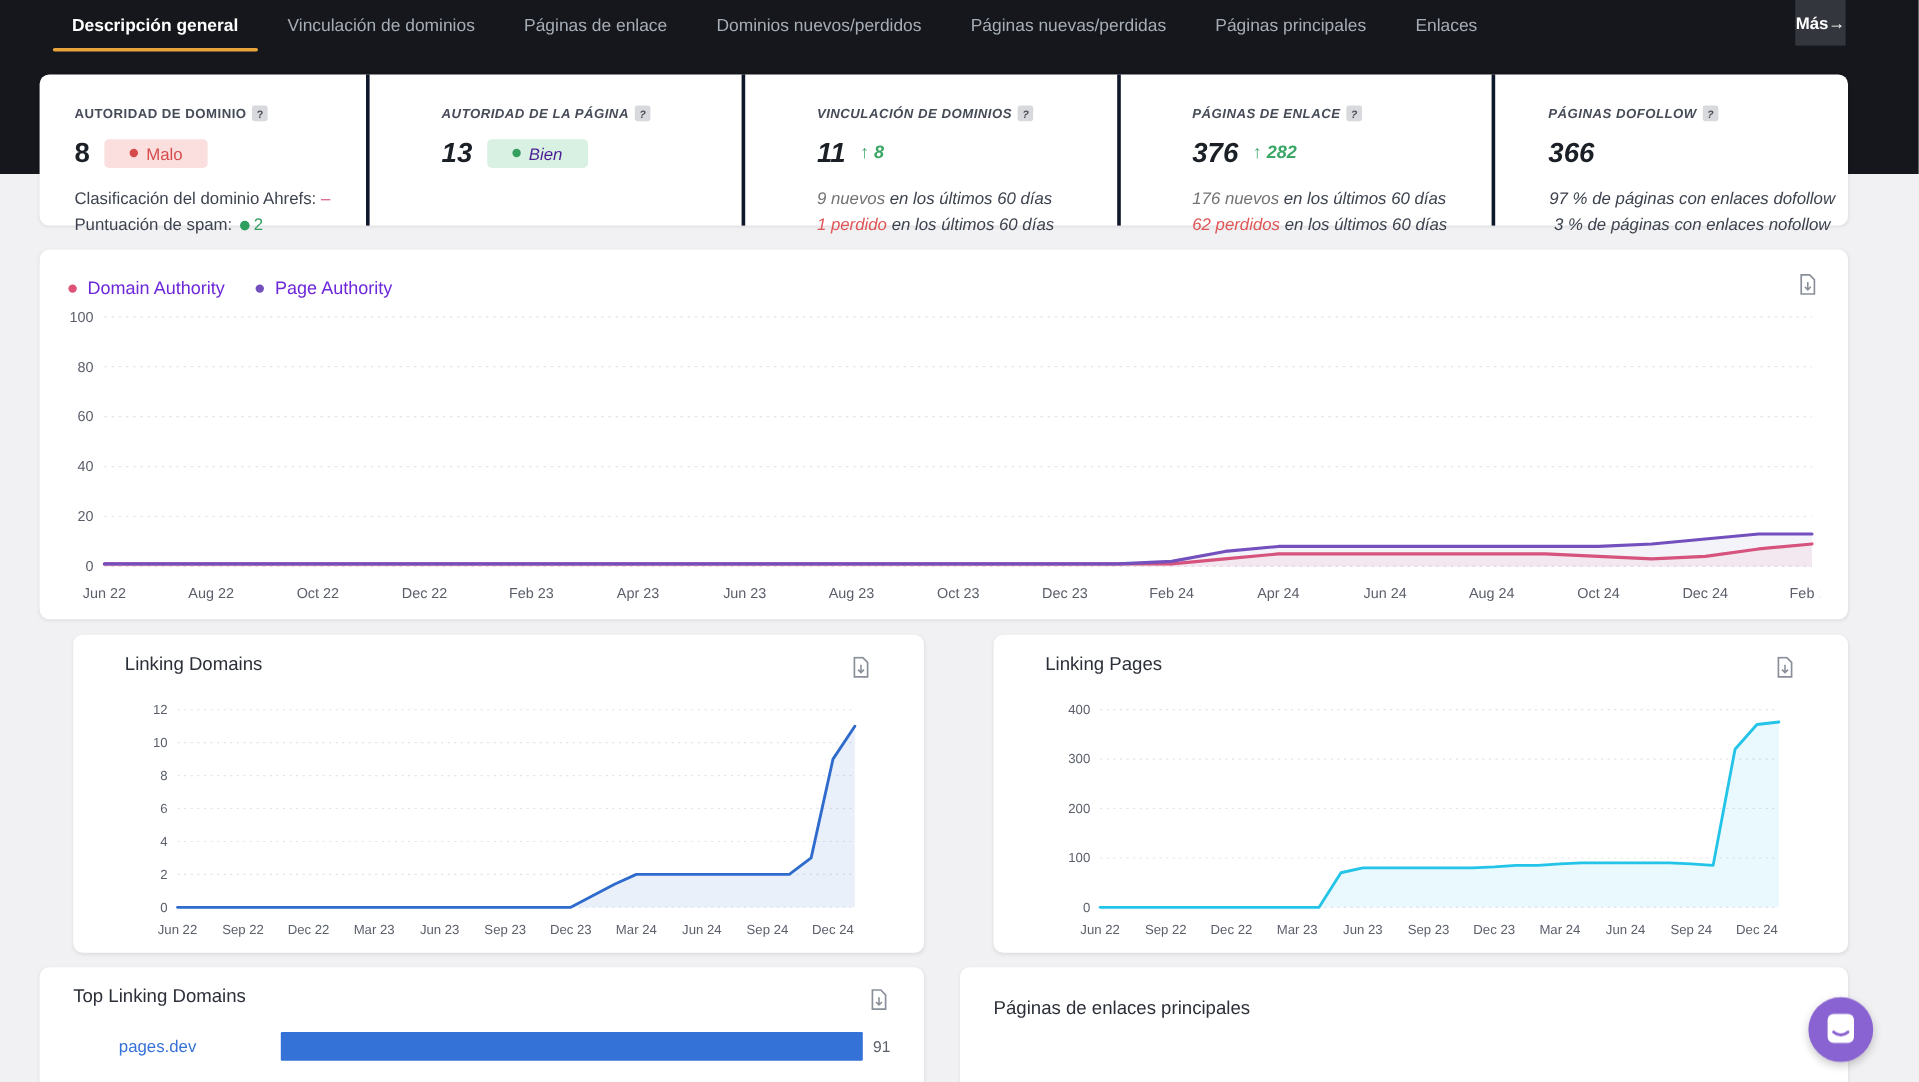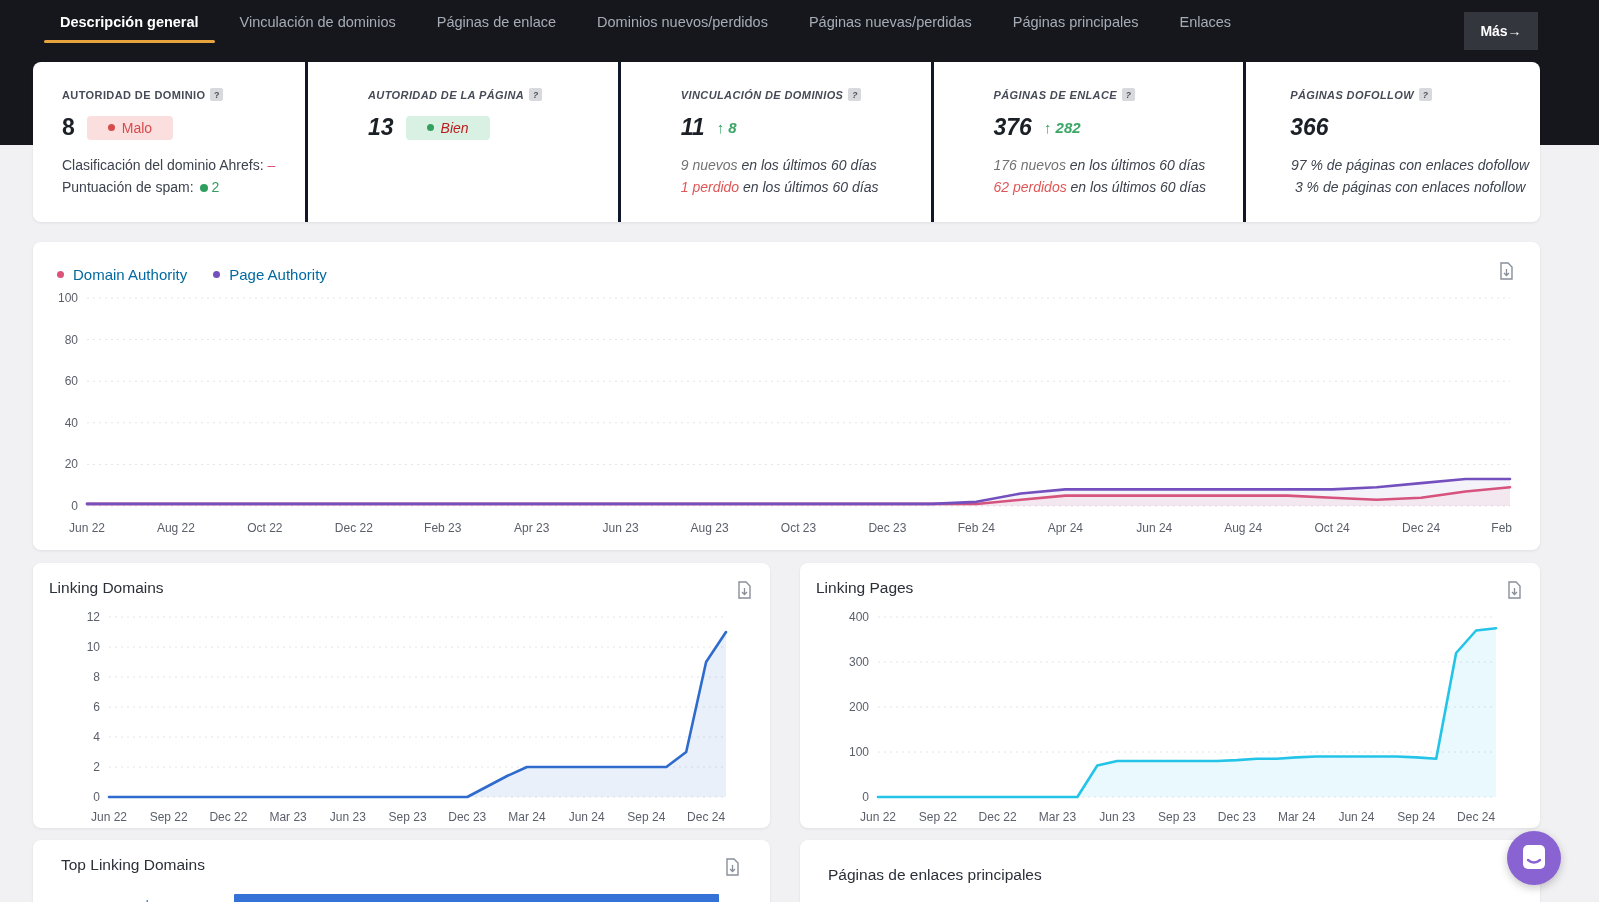--- a/index.html
+++ b/index.html
@@ -7,64 +7,64 @@
               font-family:"Liberation Sans", sans-serif; }
   
   .header { position:relative; height:145px; background:#15171c; }
   .tabbar { display:flex; align-items:stretch; height:44px; padding-left:44px;
             width:1455px; overflow:hidden; white-space:nowrap; }
   .tab { position:relative; display:flex; align-items:center; padding:0 16px; margin-right:9px;
          font-size:14.5px; color:#a7adb6; cursor:pointer; flex:0 0 auto; }
   .tab.active { color:#ffffff; font-weight:700; }
   .tab.active::after { content:""; position:absolute; left:0; right:0; bottom:1px; height:3px;
                        background:#e7a33c; border-radius:2px; }
-  .more-btn { position:absolute; top:12px; right:61px; width:74px; height:38px; background:#33363d;
+  .more-btn { position:absolute; top:0; right:61px; width:42px; height:38px; background:#33363d;
               color:#fff; font-size:14px; font-weight:700; display:flex; align-items:center;
               justify-content:center; cursor:pointer; }
   
   .content { position:relative; margin:-83px 59px 0 33px; width:1507px; }
   .card { background:#fff; border-radius:8px; box-shadow:0 1px 3px rgba(20,22,28,.08); }
   
-  .stats { display:flex; height:160px; margin-bottom:20px; }
+  .stats { display:flex; height:126px; margin-bottom:20px; }
   .stat-col { flex:1; padding:26px 10px 18px 60px; }
   .stat-col + .stat-col { border-left:3px solid #0f172a;font-style:italic; }
   .stat-col:first-child { flex:0 0 272px; padding-left:29px; }
   .stat-col.centered { padding:26px 10px 18px 44px; text-align:center; }
   .stat-label { font-size:11px; font-weight:700; letter-spacing:.4px; color:#454b57;
                 text-transform:uppercase; display:flex; align-items:center; gap:5px; }
   .stat-col.centered .stat-label { justify-content:flex-start; text-align:left; }
   .help { display:inline-flex; width:13px; height:13px; background:#d7d9dd; border-radius:2px;
           color:#4b5058; font-size:9px; font-weight:700; align-items:center; justify-content:center;
           cursor:pointer; }
   .stat-valrow { display:flex; align-items:center; gap:12px; margin:13px 0 14px; }
   .stat-col.centered .stat-valrow { justify-content:flex-start; }
   .stat-value { font-size:23px; font-weight:700; color:#1b2027; }
   .badge { display:inline-flex; align-items:center; gap:7px; font-size:14px; padding:4px 21px;
            border-radius:4px; }
   .badge .dot { width:7px; height:7px; border-radius:50%; }
   .badge.bad { background:#fbdede; color:#d64c4c; } .badge.bad .dot { background:#d64c4c; }
-  .badge.good { background:#d9f1e3; color:#b91c1c; } .badge.good .dot { background:#33a05f; }
+  .badge.good { background:#d9f1e3; color:#4c1d95; } .badge.good .dot { background:#33a05f; }
   .delta { font-size:15px; font-weight:600; color:#3aa766; }
   .stat-line { font-size:14px; color:#3d434e; line-height:1.55; }
   .accent-rose { color:#d9537a; }
   .accent-green { color:#2f9e5f; }
   .txt-green { color:#737373; } .txt-red { color:#e05555; }
   .spam-dot { display:inline-block; width:8px; height:8px; border-radius:50%;
               background:#2f9e5f; margin:0 4px 0 6px; }
   
   .main-chart-card { height:308px; padding:18px 24px 10px; margin-bottom:13px; }
   .card-top { display:flex; justify-content:space-between; align-items:flex-start; }
   .legend { display:flex; gap:26px; align-items:center; height:28px; }
-  .legend-item { display:flex; align-items:center; gap:9px; font-size:15px; color:#0369a1; }
+  .legend-item { display:flex; align-items:center; gap:9px; font-size:15px; color:#6d28d9; }
   .legend-dot { width:7px; height:7px; border-radius:50%; }
   .export-btn { background:none; border:none; cursor:pointer; padding:2px; }
   .chart-svg { display:block; width:100%; }
   .chart-svg text { font-family:"Liberation Sans", sans-serif; font-size:12px; fill:#5a5f6a; }
   .mid-row { display:grid; grid-template-columns:737px 740px; gap:30px; margin-bottom:12px; }
-  .small-card { height:265px; padding:16px 16px 8px; }
+  .small-card { height:265px; padding:16px 43px 8px;margin-left:28px; }
   .card-title { font-size:15.5px; color:#2b2f38; }
   
   .bottom-row { display:grid; grid-template-columns:737px 740px; gap:30px; }
   .bottom-card { height:150px; padding:16px 28px; }
   .bar-row { display:flex; align-items:center; margin-top:12px; height:24px; }
   .bar-label { width:135px; margin-left:38px; font-size:14px; color:#3572d8; cursor:pointer;
                overflow:hidden; text-overflow:ellipsis; white-space:nowrap; }
   .bar-track { flex:1; display:flex; align-items:center; gap:9px; }
   .bar-fill { height:24px; background:#3572d8; border-radius:1px; }
   .bar-value { font-size:13px; color:#5a5f6a; }

